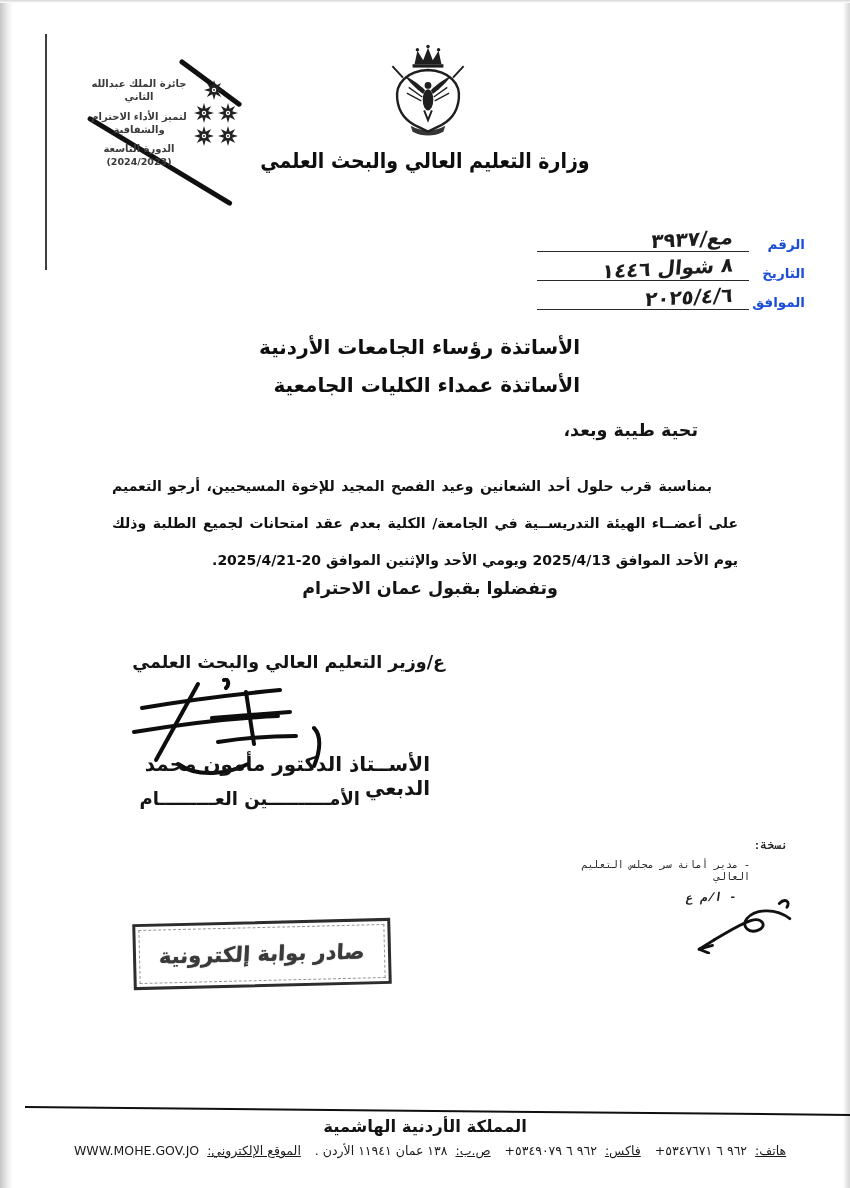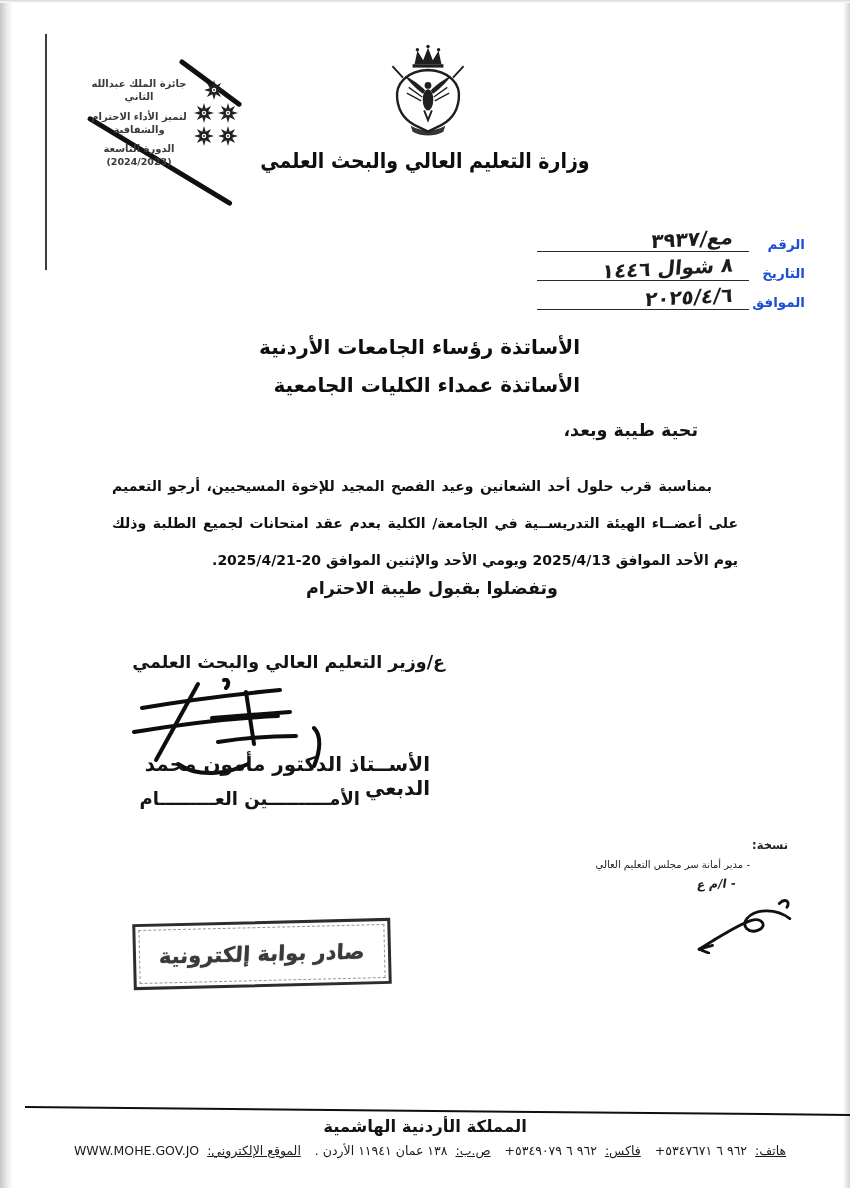--- a/index.html
+++ b/index.html
@@ -51,21 +51,21 @@
     font-size:14px;font-weight:bold;line-height:37px;text-indent:26px;color:#101010;}
   .closing{right:292px;top:578px;direction:rtl;font-size:17.5px;font-weight:bold;}
 
   
   .sig-title{left:100px;top:652px;width:345px;direction:rtl;text-align:right;font-size:17.5px;font-weight:bold;}
   .sig-svg{left:128px;top:678px;width:210px;height:110px;}
   .sig-name{left:95px;top:752px;width:335px;direction:rtl;text-align:right;font-size:20px;font-weight:bold;}
   .sig-pos{left:82px;top:788px;width:278px;direction:rtl;text-align:right;font-size:18px;font-weight:bold;}
 
   
-  .copy-note{right:48px;top:838px;width:260px;direction:rtl;color:#222;}
+  .copy-note{right:48px;top:838px;width:260px;direction:rtl;color:#222;font-family:Liberation Mono, monospace;}
   .copy-label{font-size:11.5px;font-weight:bold;margin-right:14px;}
   .copy-item{font-size:10px;margin-top:7px;margin-right:52px;}
   .copy-item.initials{margin-right:66px;font-size:12px;}
   .copy-item.initials .handwrite{transform:rotate(-2deg) skewX(-10deg);}
   .copy-scribble{right:52px;top:892px;width:108px;height:62px;}
 
   
   .portal-stamp{left:133px;top:921px;width:258px;height:66px;transform:rotate(-1.4deg);
     border:3px solid #2d2d2d;box-sizing:border-box;display:flex;align-items:center;justify-content:center;}
   .portal-stamp::before{content:"";position:absolute;inset:3px;border:1px dashed #6a6a6a;opacity:.7;}
@@ -170,21 +170,21 @@
 
   <div class="abs addressees">
     <div>الأساتذة رؤساء الجامعات الأردنية</div>
     <div>الأساتذة عمداء الكليات الجامعية</div>
   </div>
 
   <div class="abs greeting">تحية طيبة وبعد،</div>
 
   <p class="abs body-text">بمناسبة قرب حلول أحد الشعانين وعيد الفصح المجيد للإخوة المسيحيين، أرجو التعميم على أعضــاء الهيئة التدريســية في الجامعة/ الكلية بعدم عقد امتحانات لجميع الطلبة وذلك يوم الأحد الموافق 2025/4/13 ويومي الأحد والإثنين الموافق 20-2025/4/21.</p>
 
-  <div class="abs closing">وتفضلوا بقبول طيبة الاحترام</div>
+  <div class="abs closing">وتفضلوا بقبول عمان الاحترام</div>
 
   <div class="abs sig-title">ع/وزير التعليم العالي والبحث العلمي</div>
   <svg class="abs sig-svg" viewBox="0 0 210 110">
     <path class="ink" d="M96,2 C100,0 102,6 98,10"></path>
     <path class="ink" d="M70,6 L28,82"></path>
     <path class="ink" d="M14,30 C60,22 110,16 152,12"></path>
     <path class="ink" d="M6,54 C55,46 105,40 150,38"></path>
     <path class="ink" d="M118,14 L126,66"></path>
     <path class="ink" d="M84,40 L162,34"></path>
     <path class="ink" d="M90,64 C115,60 140,58 168,58"></path>

